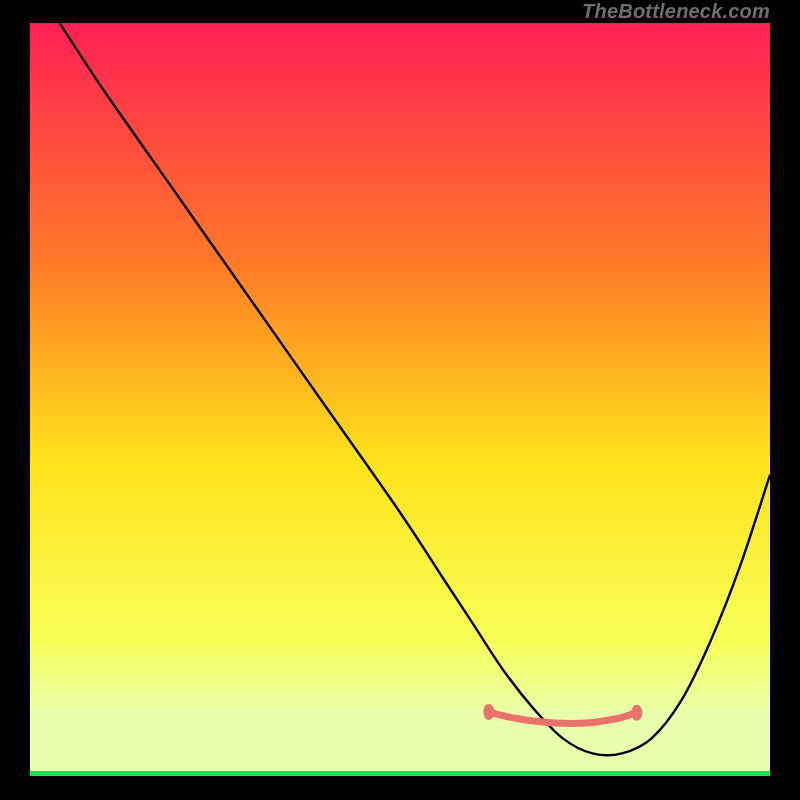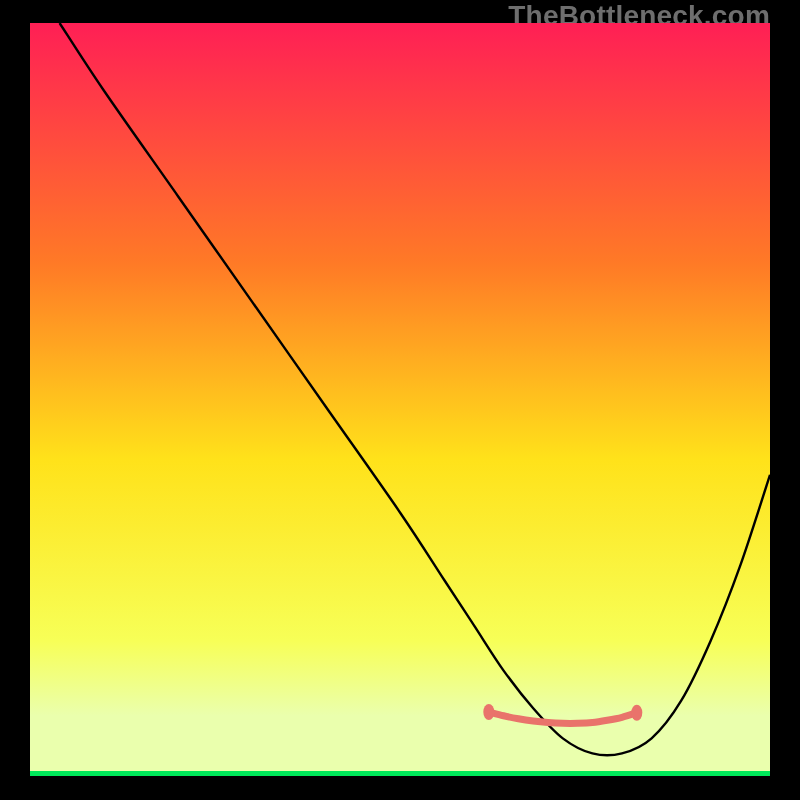--- a/index.html
+++ b/index.html
@@ -24,23 +24,24 @@
     top: 23px;
     width: 740px;
     height: 753px;
   }
   .watermark {
     position: absolute;
     top: 0;
     right: 30px;
     color: #6e6e6e;
     font-family: Arial, Helvetica, sans-serif;
-    font-size: 28px;
+    font-size: 20px;
     font-weight: 600;
     letter-spacing: 0.2px;
+    font-style: italic;
   }
   svg { display: block; }
 </style>
 </head>
 <body>
 
 <div class="frame">
   <div class="watermark">TheBottleneck.com</div>
   <div class="plot">
     <svg id="chart-svg" width="740" height="753" viewBox="0 0 740 753" preserveAspectRatio="none">

